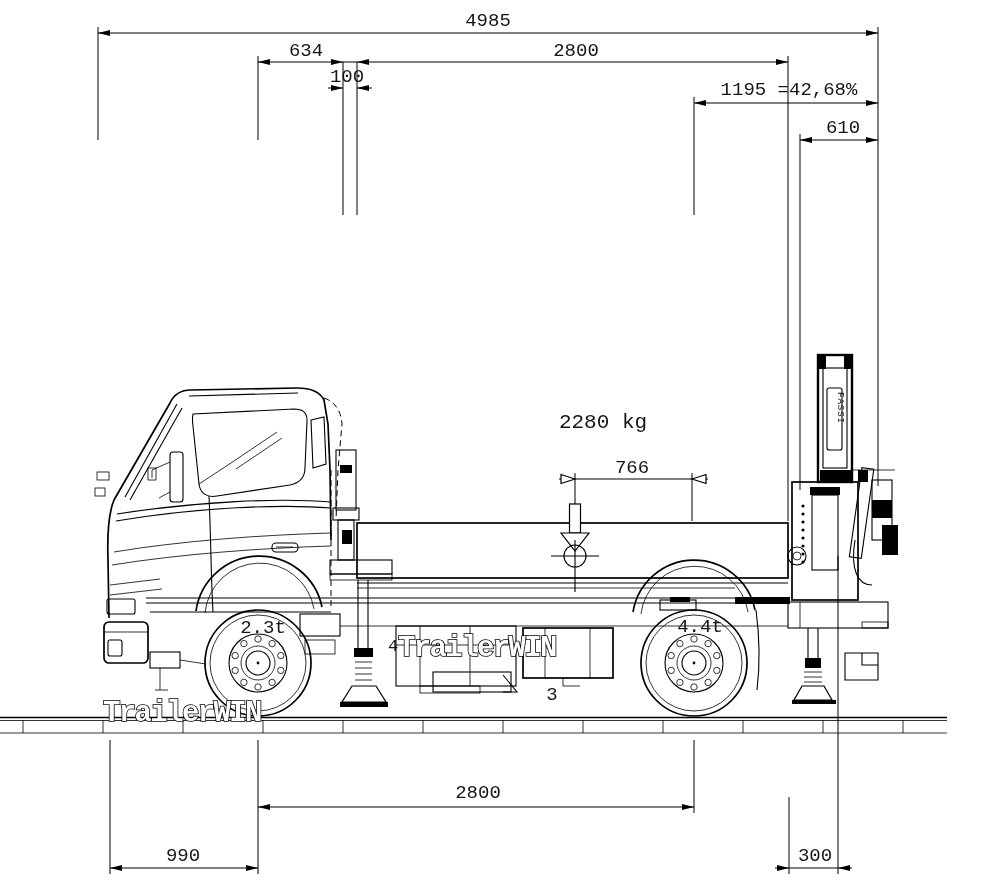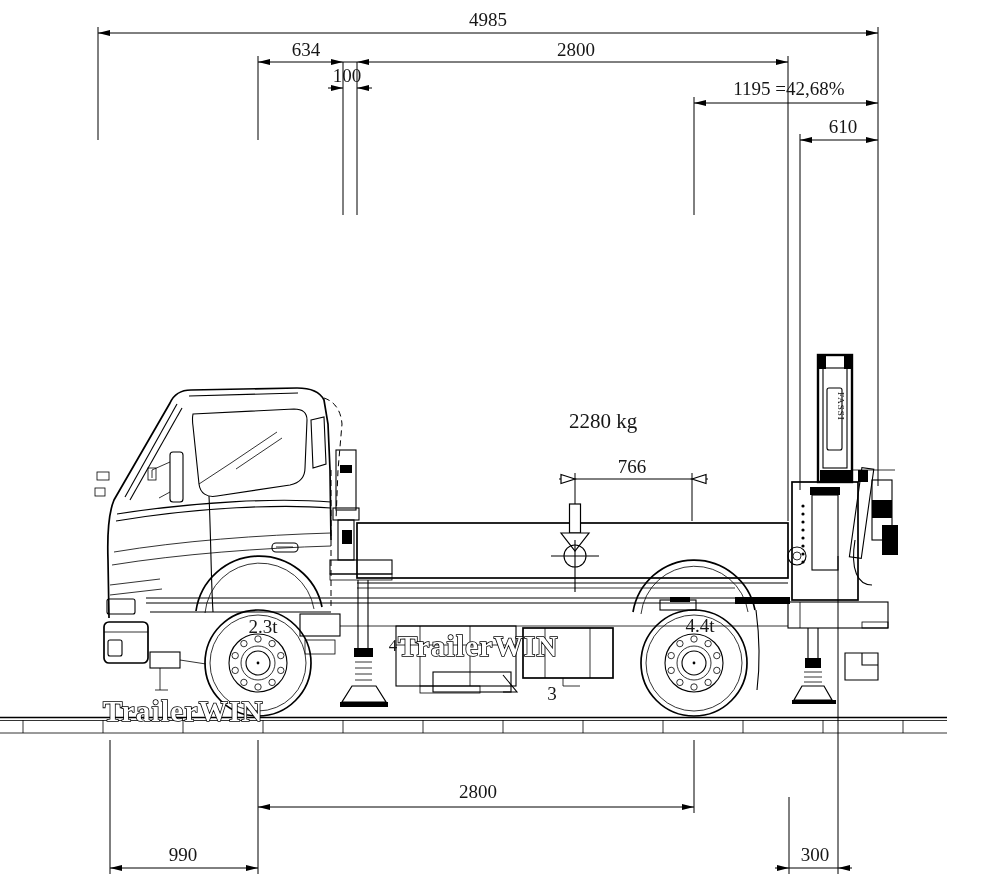--- a/index.html
+++ b/index.html
@@ -1,17 +1,17 @@
 <!DOCTYPE html>
 <html><head>
 <meta charset="utf-8">
 <style>
   html,body{margin:0;padding:0;background:#ffffff;}
   #page{position:relative;width:947px;height:896px;background:#fff;overflow:hidden;
-        font-family:Liberation Serif, serif;}
+        font-family:Liberation Mono, monospace;}
   svg{position:absolute;left:0;top:0;}
   .ln  {stroke:#000;stroke-width:1.1;fill:none;}
   .lnt {stroke:#000;stroke-width:0.8;fill:none;}
   .ln2 {stroke:#000;stroke-width:1.7;fill:none;}
   .thk {stroke:#000;stroke-width:2.4;fill:none;}
   .dim {stroke:#000;stroke-width:1;fill:none;}
   .dsh {stroke:#000;stroke-width:1;fill:none;stroke-dasharray:6 4;}
   .blk {fill:#000;stroke:none;}
   .wht {fill:#fff;stroke:#000;stroke-width:1.2;}
   text.dimtxt{font-size:19px;fill:#161616;}

